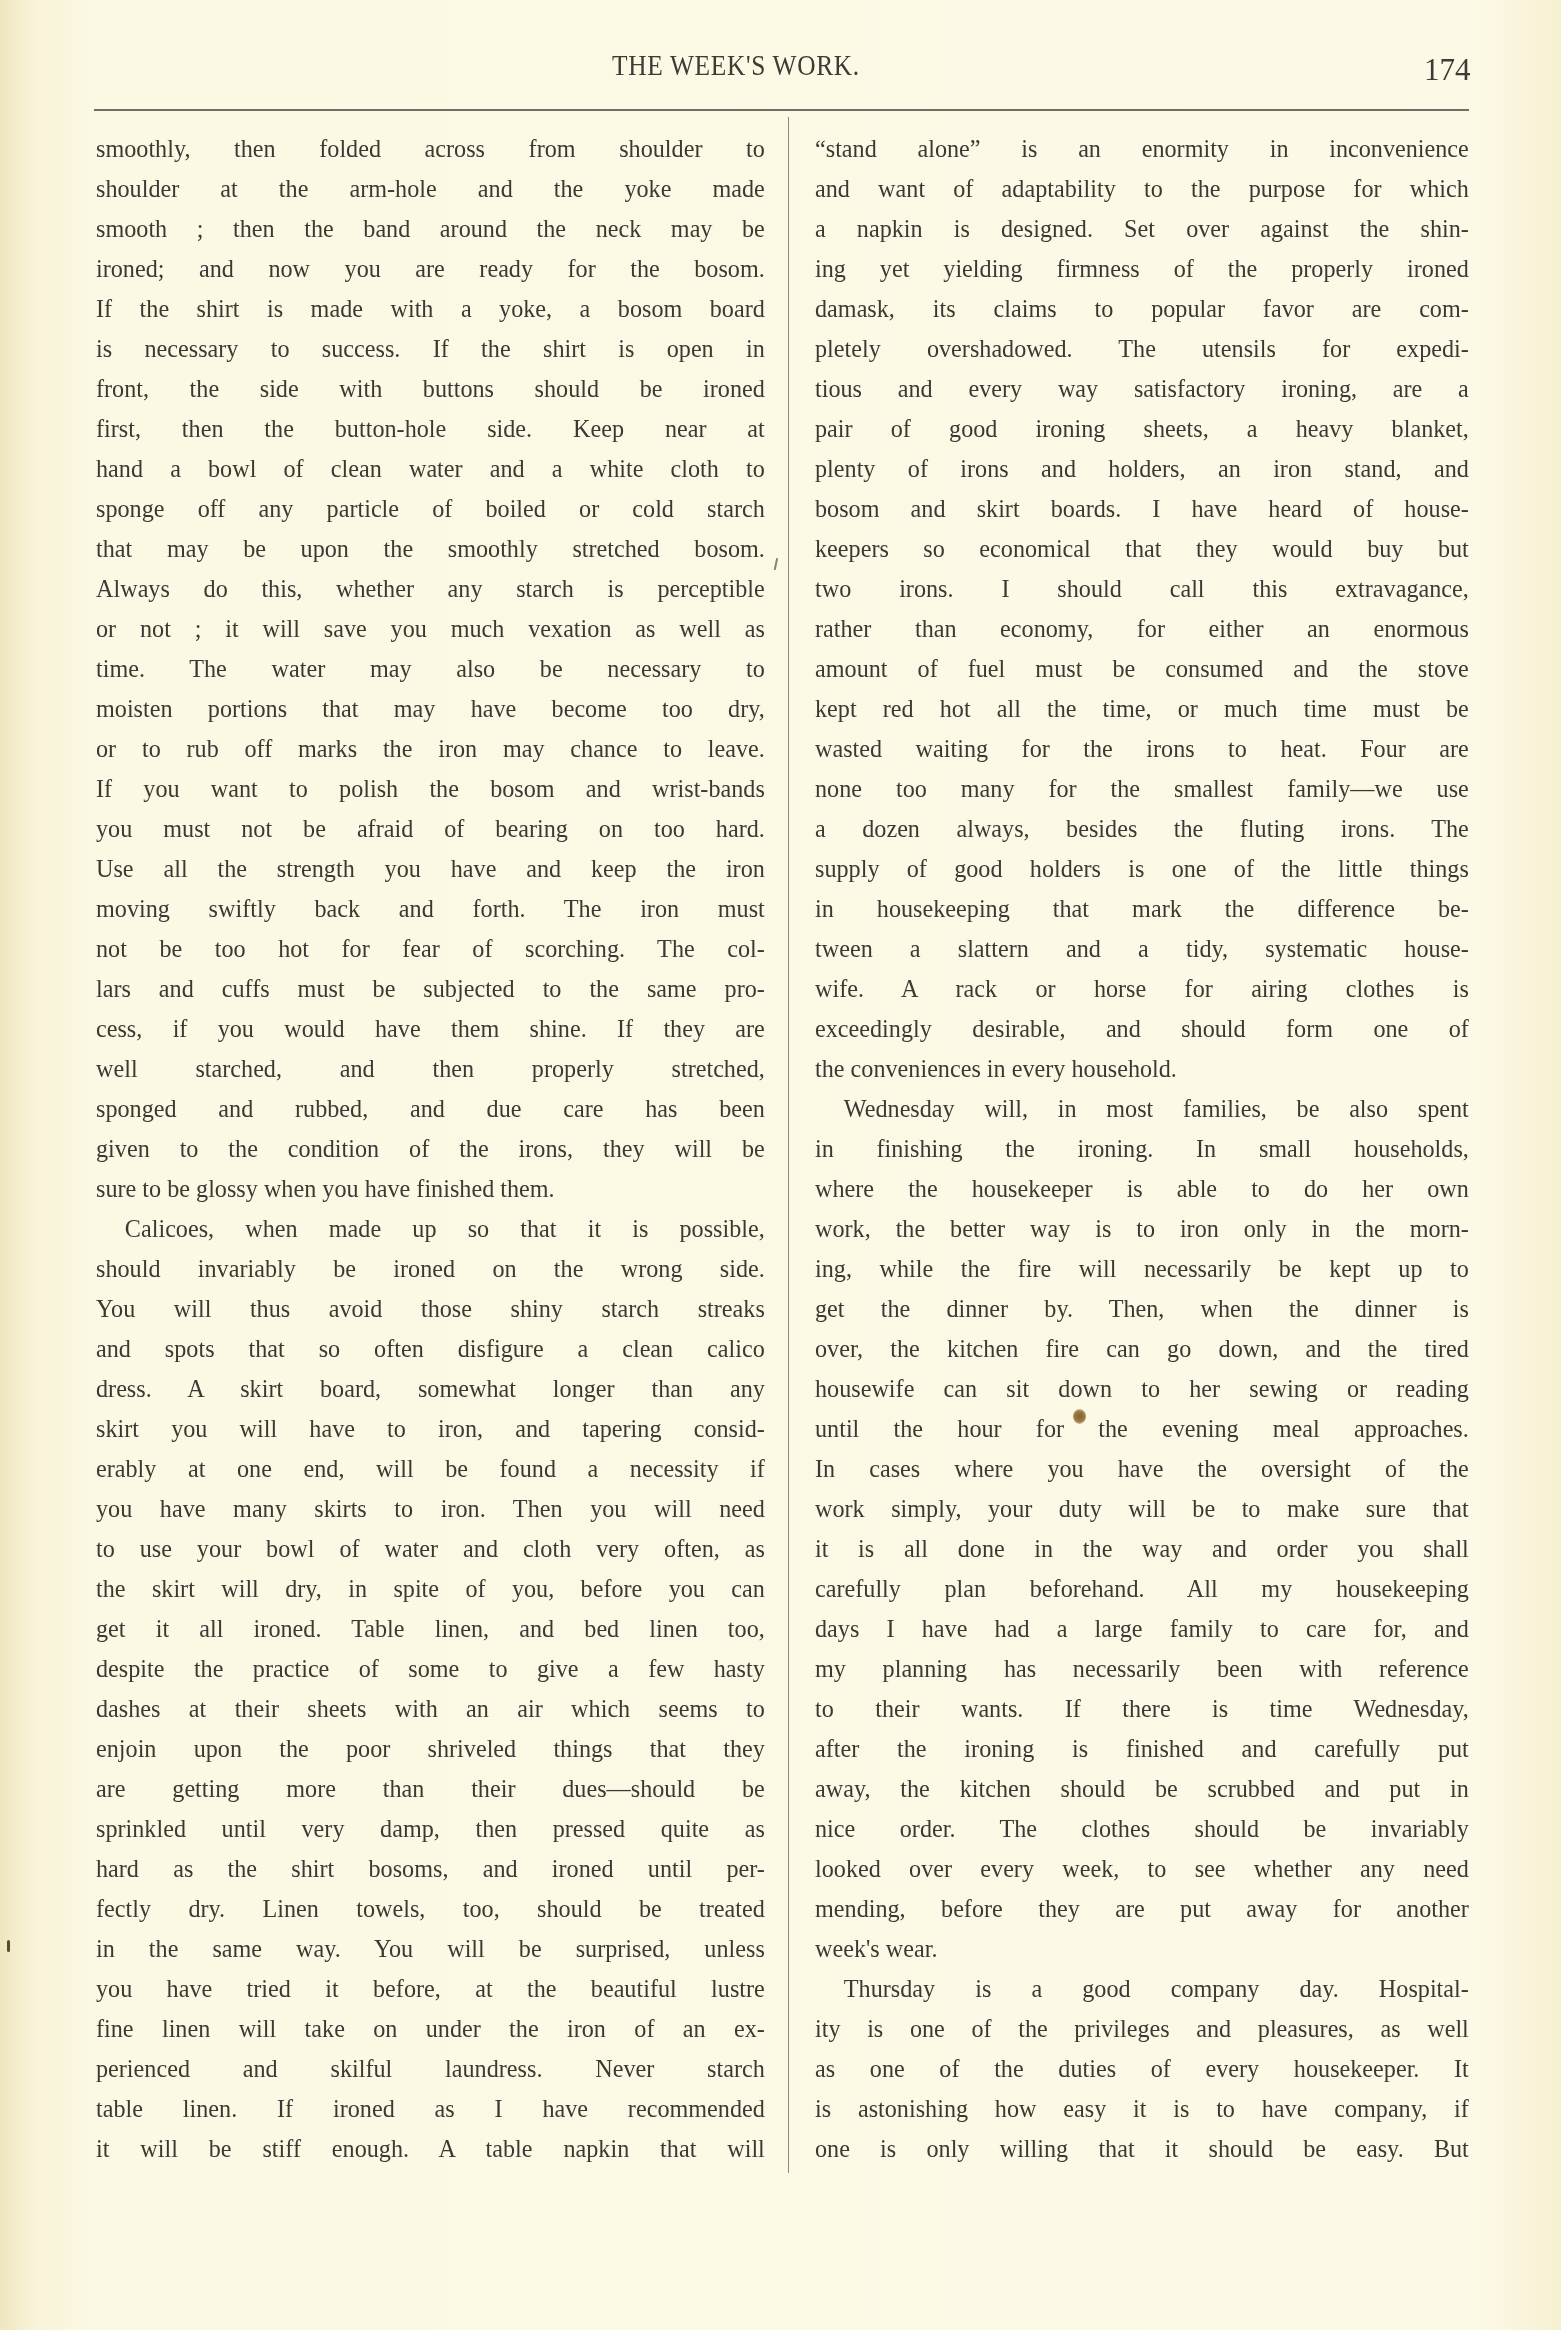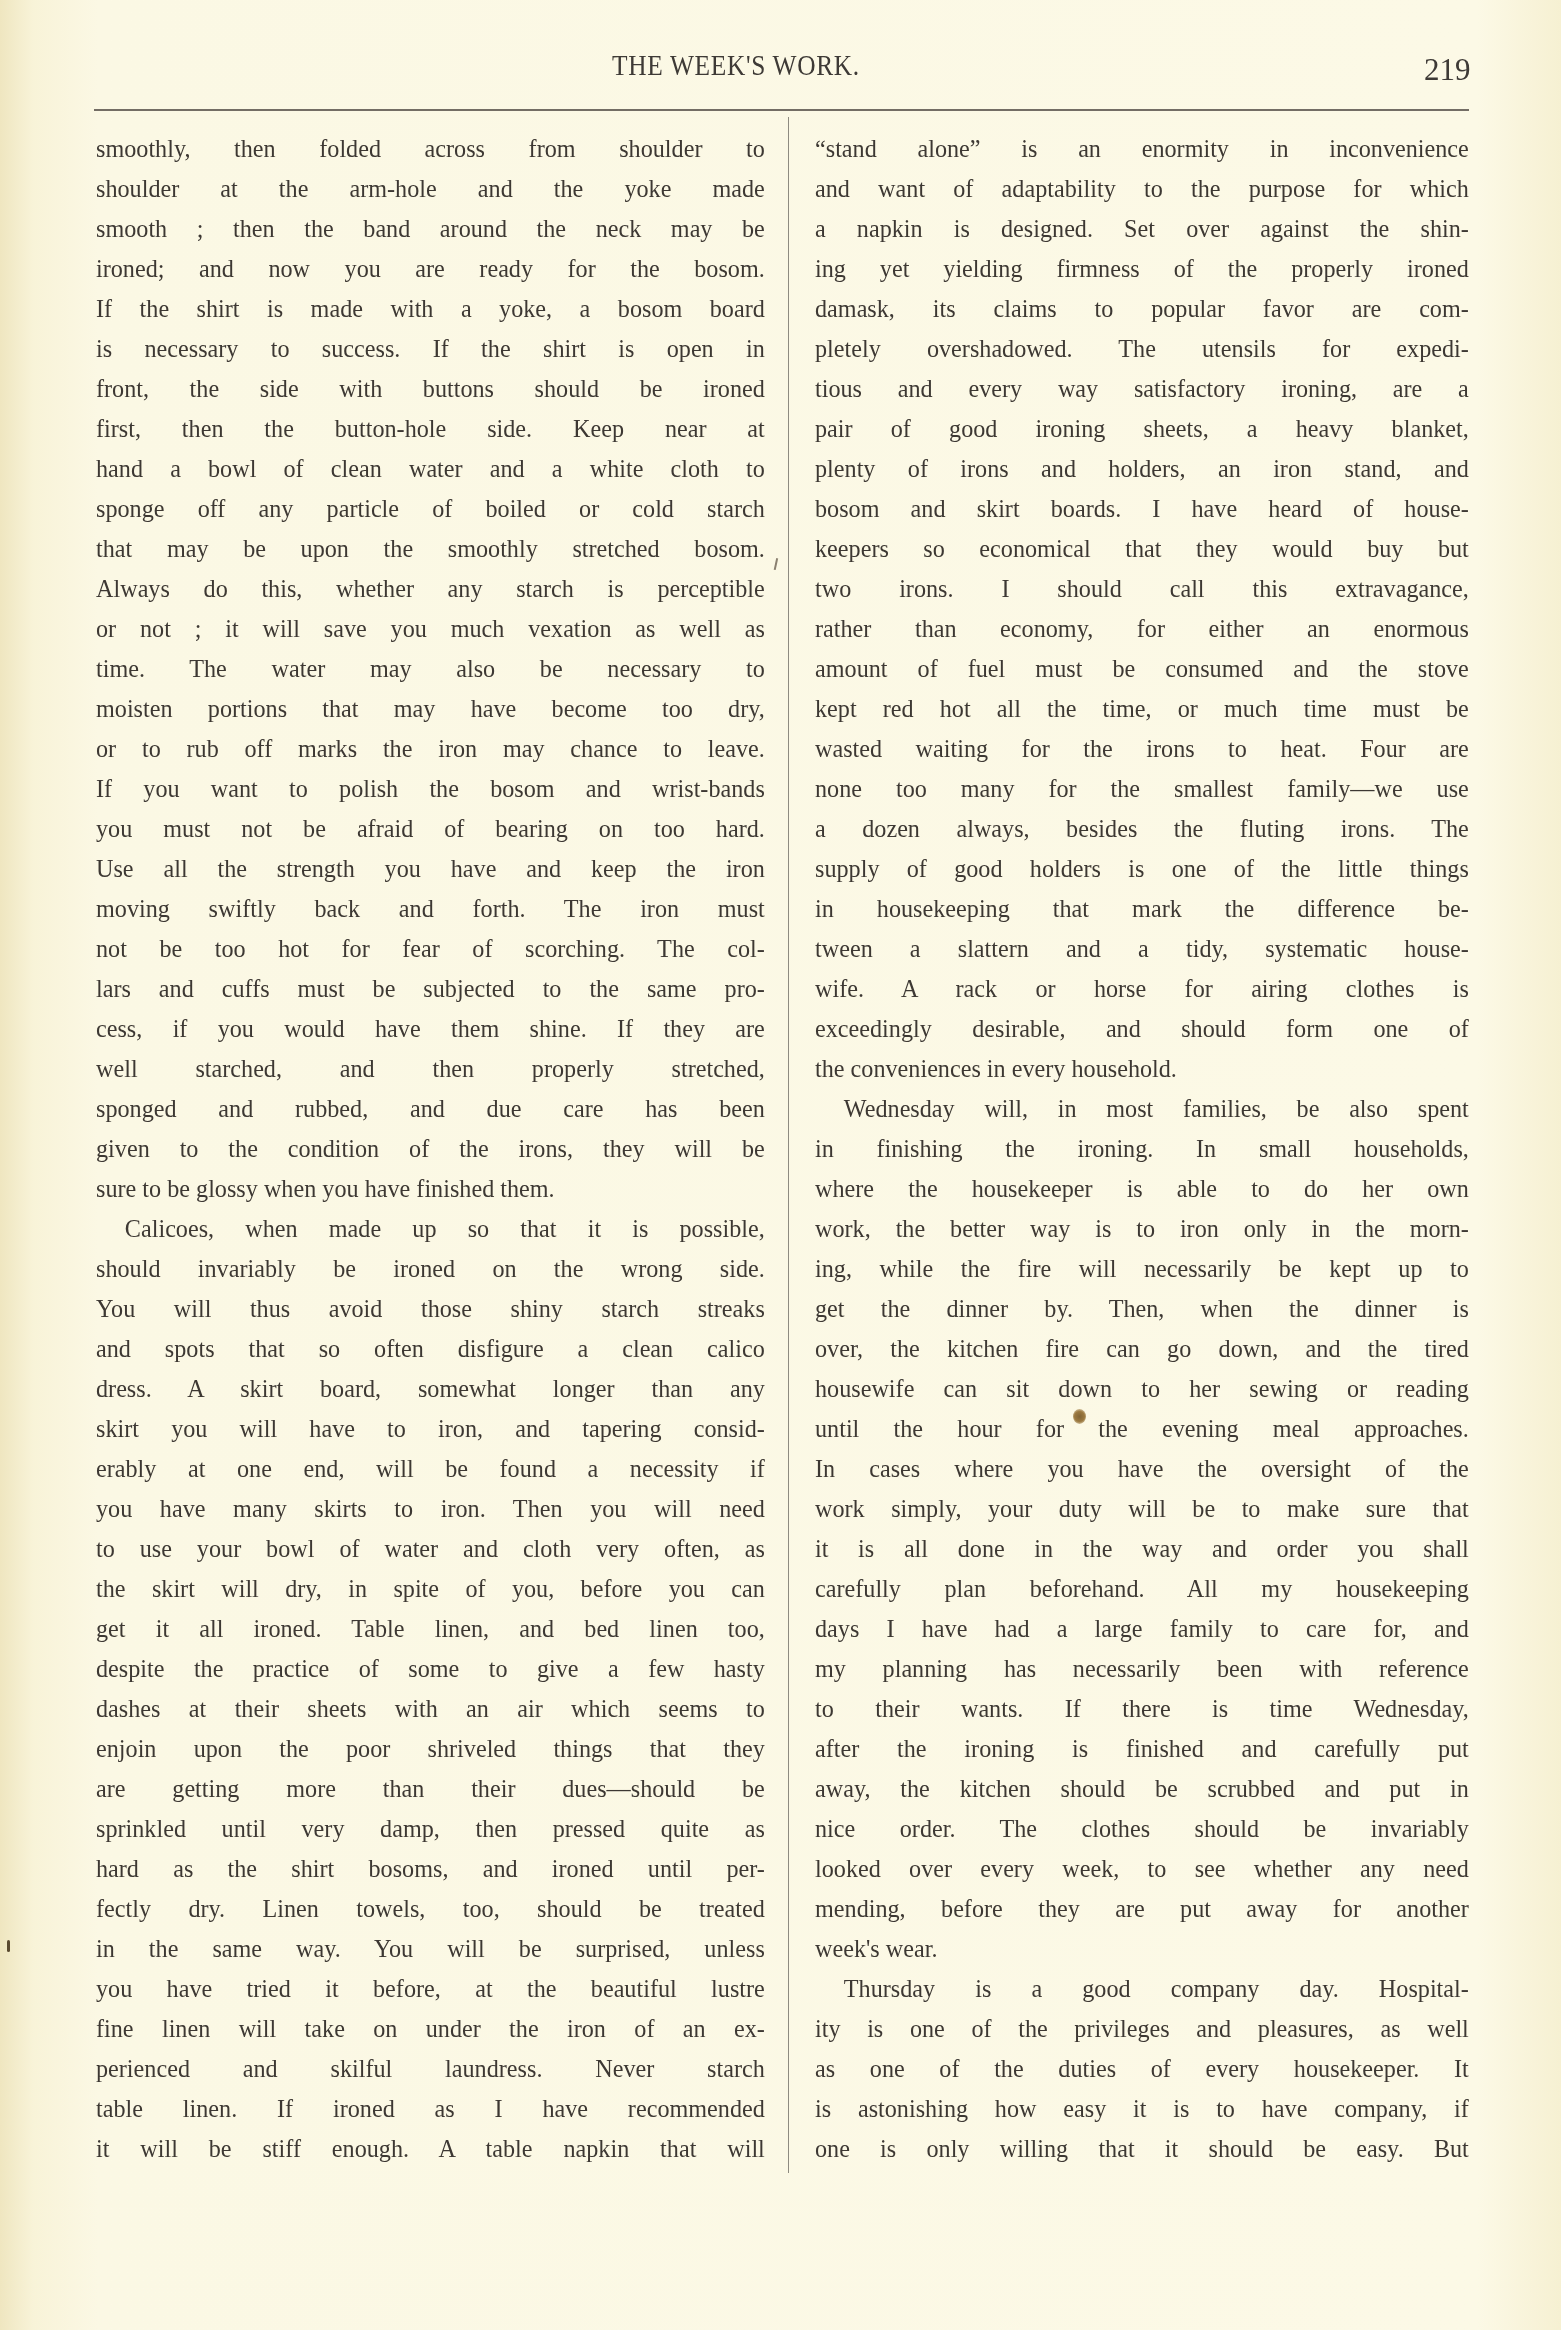--- a/index.html
+++ b/index.html
@@ -122,21 +122,21 @@
       transform: rotate(12deg);
     }
   </style>
 </head>
 <body>
 
 <div class="page">
 
   <div class="running-head">
     <span class="running-title">THE WEEK'S WORK.</span>
-    <span class="page-number">219</span>
+    <span class="page-number">174</span>
   </div>
 
   <div class="head-rule"></div>
   <div class="column-divider"></div>
 
   <div class="column right" id="col-right">
       <span class="line">“stand alone” is an enormity in inconvenience</span>
       <span class="line">and want of adaptability to the purpose for which</span>
       <span class="line">a napkin is designed. Set over against the shin-</span>
       <span class="line">ing yet yielding firmness of the properly ironed</span>

